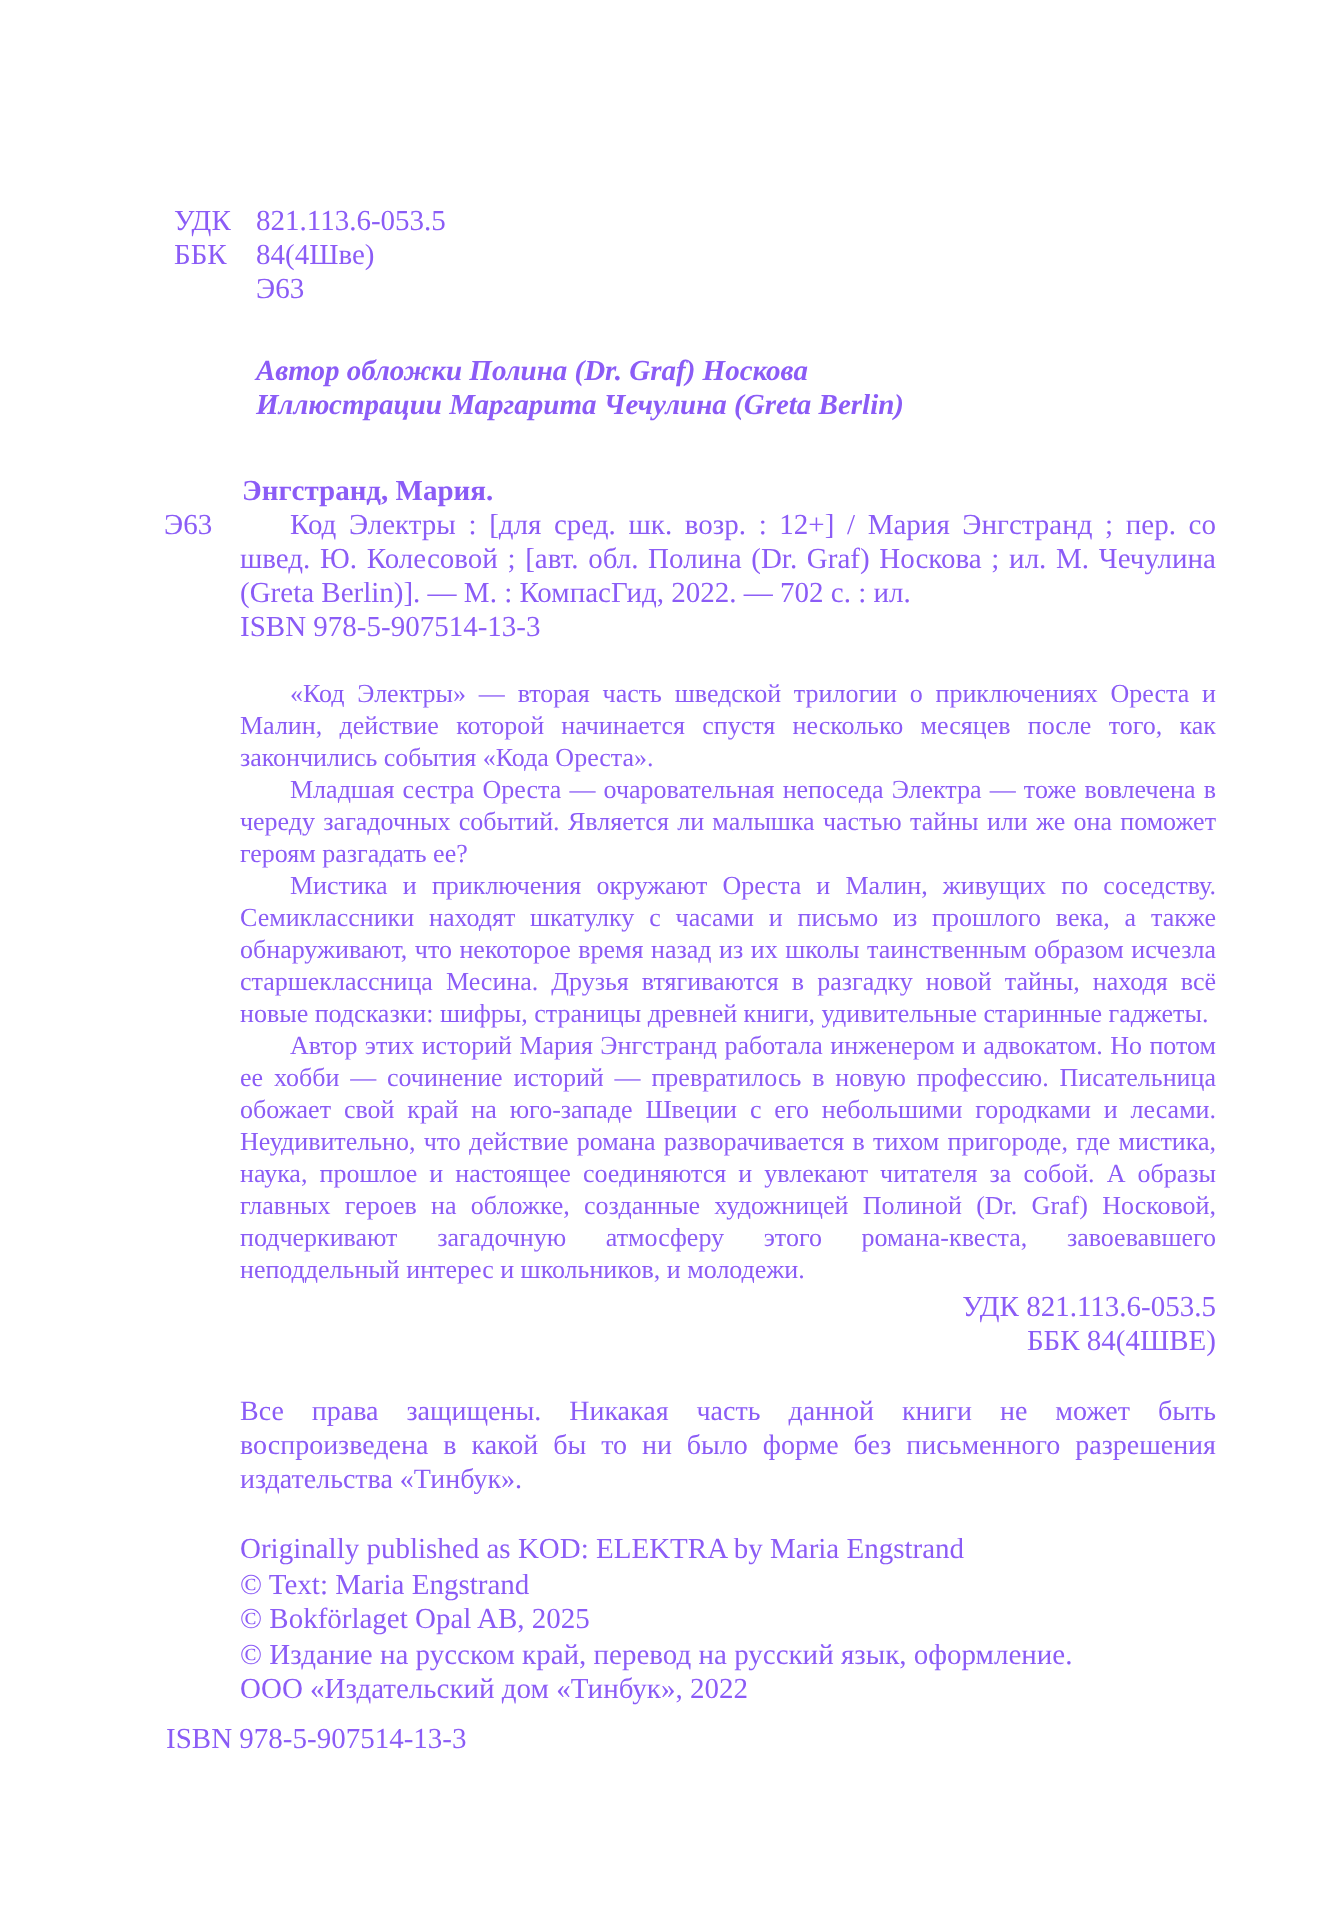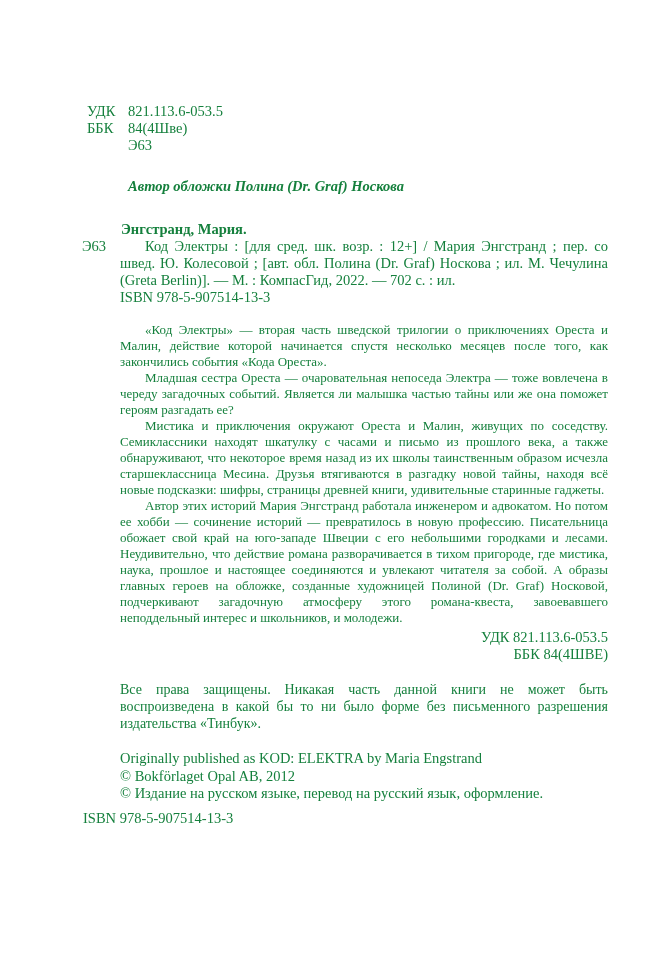--- a/index.html
+++ b/index.html
@@ -1,21 +1,21 @@
 <!DOCTYPE html>
 <html><head>
 <meta charset="utf-8">
 <style>
   html, body { margin: 0; padding: 0; background: #ffffff; }
   .page {
     position: relative;
     width: 665px;
     height: 876px;
     background: #ffffff;
-    color: #15803d;
+    color: #8b5cf6;
     font-family: "Liberation Serif", "DejaVu Serif", serif;
     font-size: 14.5px;
     line-height: 17px;
     box-sizing: border-box;
     overflow: hidden;
   }
   
   .catalog-top { margin: 103px 0 0 87px; }
   .catalog-top .row { white-space: nowrap; }
   .catalog-top .lbl { display: inline-block; width: 41px; }
@@ -52,20 +52,21 @@
     <div class="row">
       <span class="lbl">ББК</span><span class="val">84(4Шве)</span>
     </div>
     <div class="row">
       <span class="lbl"></span><span class="val">Э63</span>
     </div>
   </div>
 
   <div class="credits">
     <div>Автор обложки Полина (Dr. Graf) Носкова</div>
+    <div>Иллюстрации Маргарита Чечулина (Greta Berlin)</div>
   </div>
 
   <div class="biblio">
     <div class="author">Энгстранд, Мария.</div>
     <div class="entry">
       <span class="sign">Э63</span>
       <p class="desc">Код Электры : [для сред. шк. возр. : 12+] / Мария Энгстранд ; пер. со швед. Ю. Колесовой ; [авт. обл. Полина (Dr. Graf) Носкова ; ил. М. Чечулина (Greta Berlin)]. — М. : КомпасГид, 2022. — 702 с. : ил.</p>
     </div>
     <div class="isbn">ISBN 978-5-907514-13-3</div>
   </div>
@@ -79,19 +80,21 @@
 
   <div class="catalog-bottom">
     <div>УДК 821.113.6-053.5</div>
     <div>ББК 84(4ШВЕ)</div>
   </div>
 
   <p class="rights">Все права защищены. Никакая часть данной книги не может быть воспроизведена в какой бы то ни было форме без письменного разрешения издательства «Тинбук».</p>
 
   <div class="copyright">
     <div>Originally published as KOD: ELEKTRA by Maria Engstrand</div>
-    <div>© Bokförlaget Opal AB, 2012</div>
-    <div>© Издание на русском языке, перевод на русский язык, оформление.</div>
+    <div>© Text: Maria Engstrand</div>
+    <div>© Bokförlaget Opal AB, 2025</div>
+    <div>© Издание на русском край, перевод на русский язык, оформление.</div>
+    <div>ООО «Издательский дом «Тинбук», 2022</div>
   </div>
 
   <div class="isbn-bottom">ISBN 978-5-907514-13-3</div>
 
 </div>
 
 </body></html>

